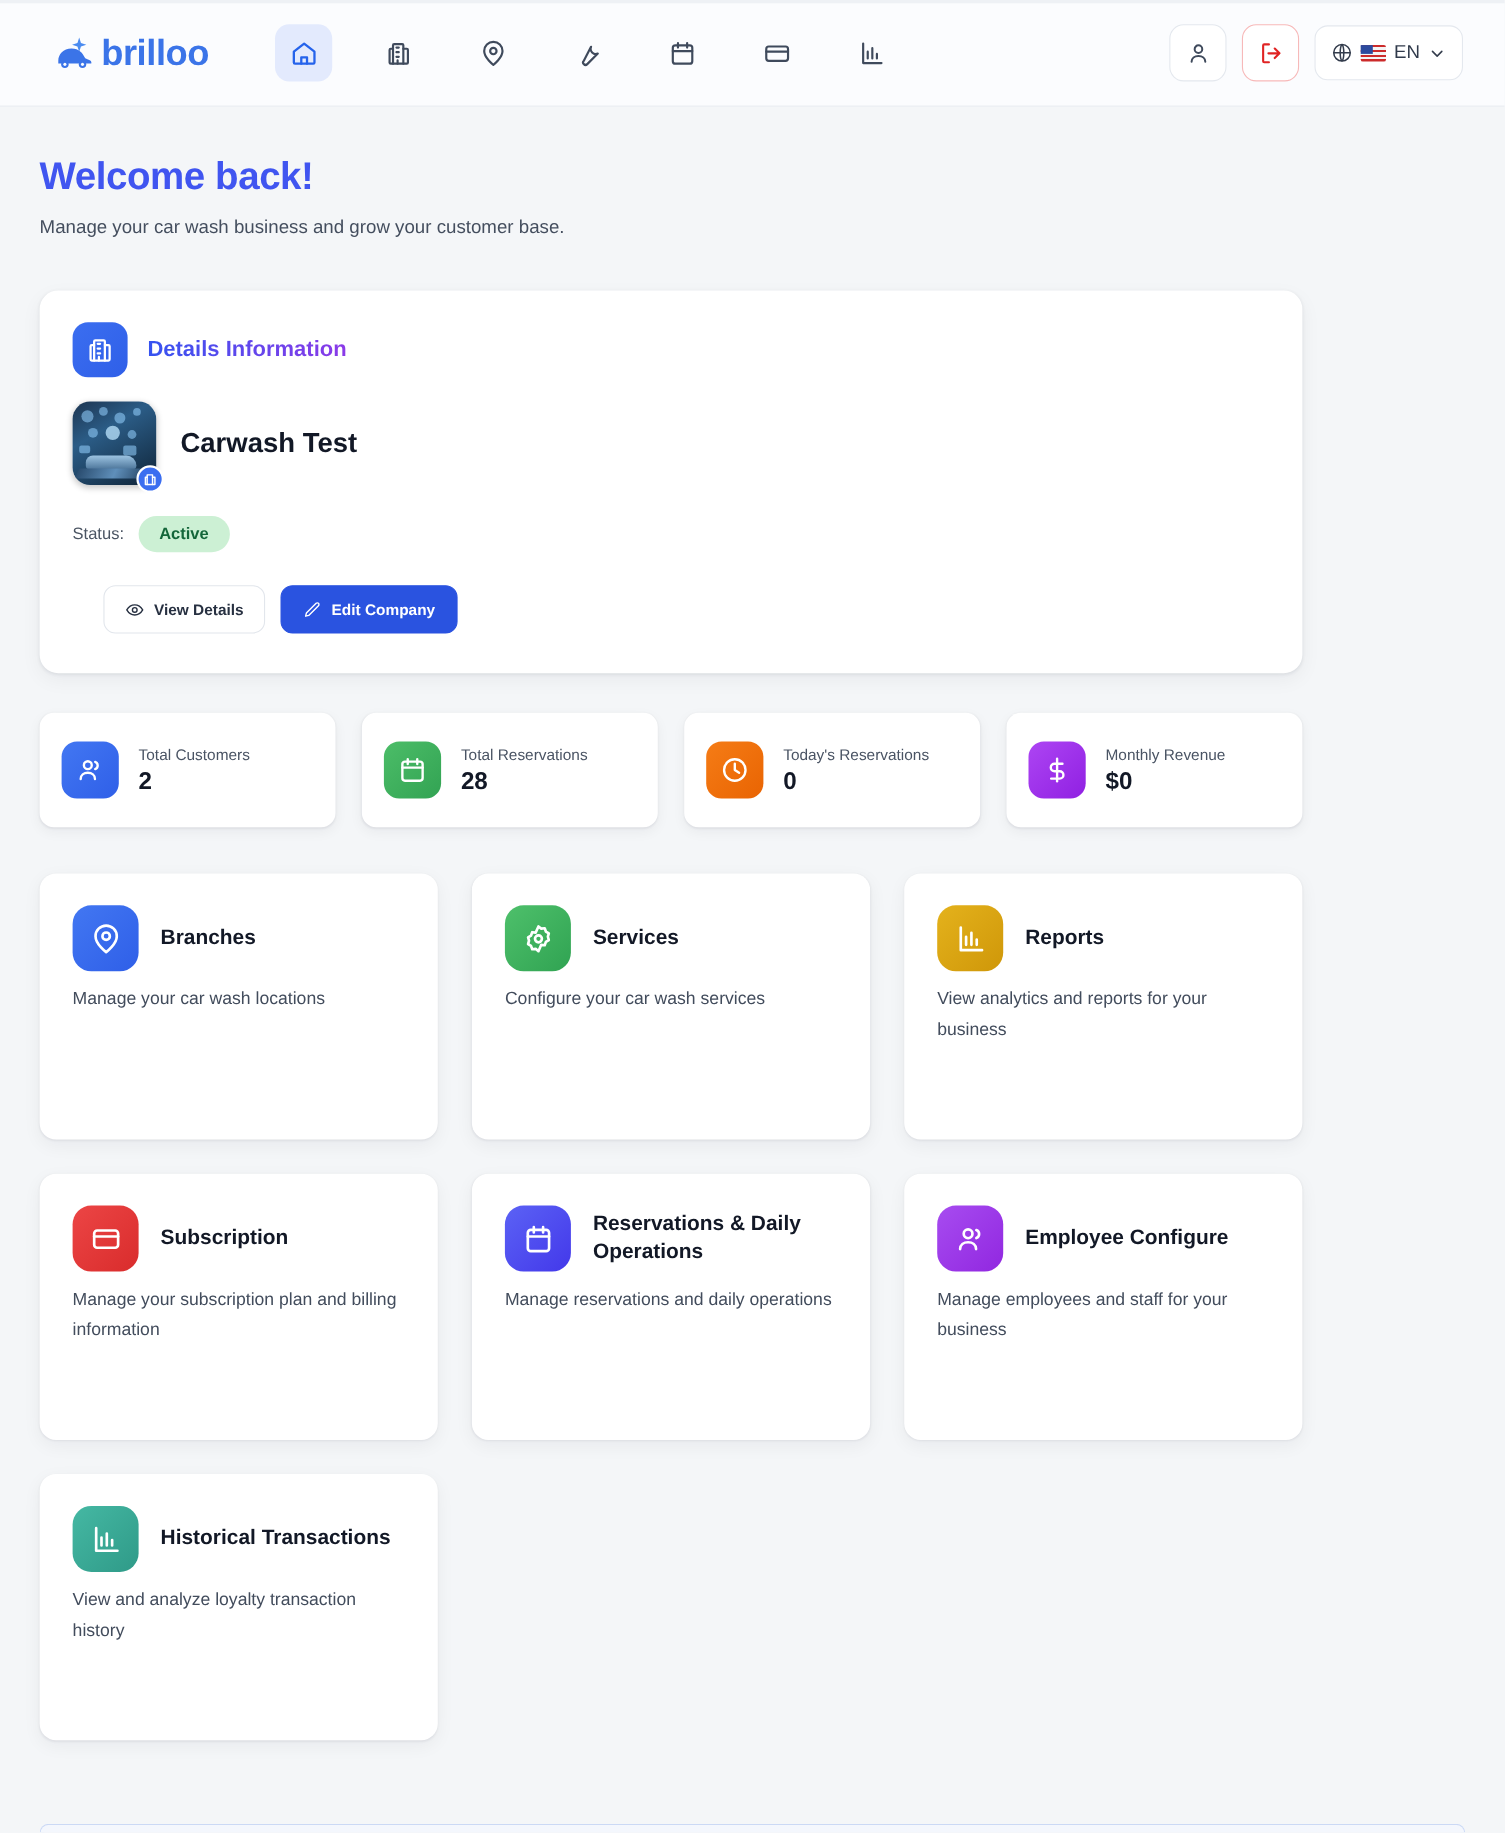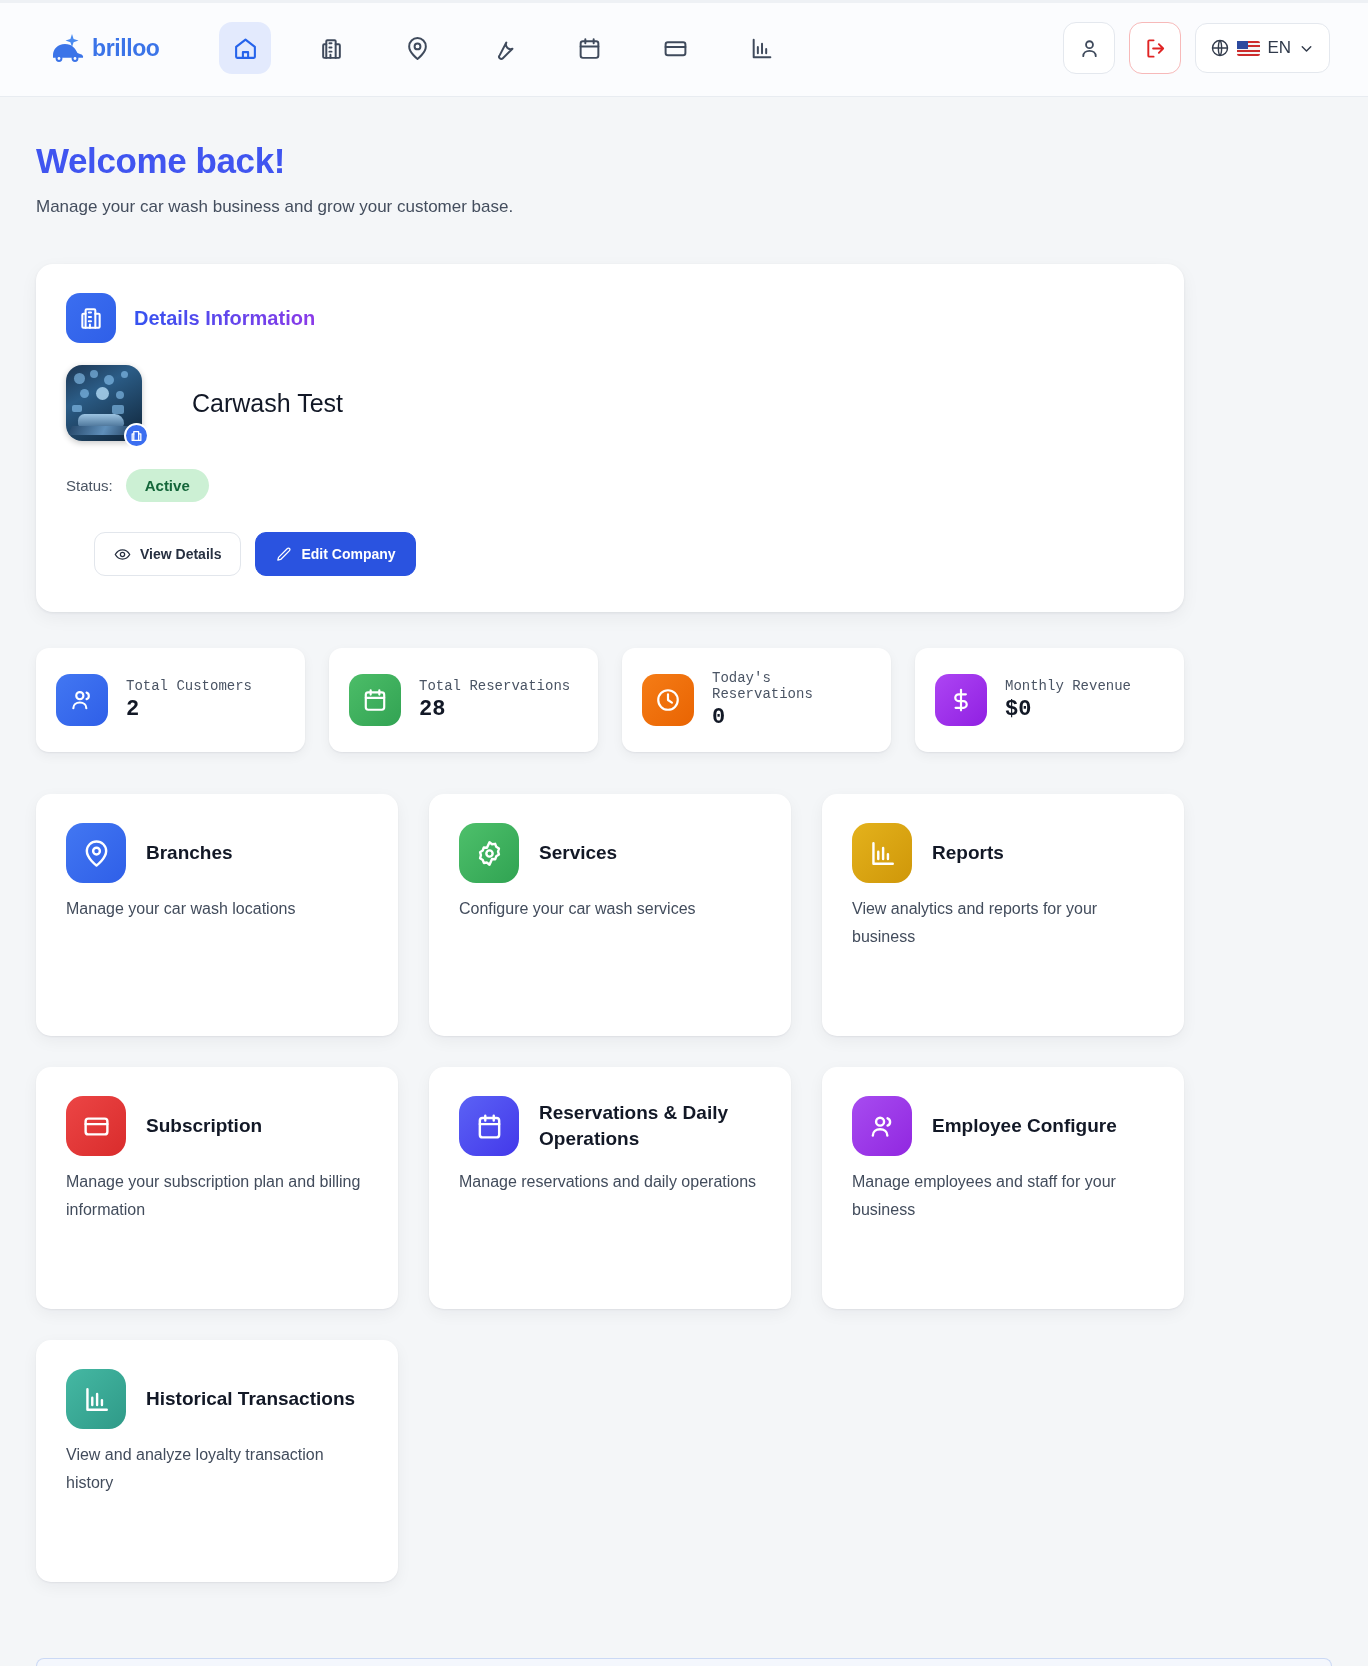--- a/index.html
+++ b/index.html
@@ -29,21 +29,21 @@
   }
 
   .logo {
     display: flex;
     align-items: center;
     gap: 4px;
     margin-right: 60px;
   }
   .logo-mark { width: 40px; height: 32px; position: relative; flex: none; }
   .logo-text {
-    font-size: 23px;
+    font-size: 33px;
     font-weight: bold;
     color: #3b74e8;
     letter-spacing: -0.4px;
   }
 
   .nav-icons { display: flex; align-items: center; gap: 34px; }
   .nav-btn {
     width: 52px; height: 52px;
     border-radius: 13px;
     display: flex; align-items: center; justify-content: center;
@@ -158,42 +158,42 @@
     background: linear-gradient(90deg,#2a4d70,#5f8fba,#1e3a57);
     transform: skewX(-24deg);
   }
   .co-avatar-chip {
     position:absolute; right:-7px; bottom:-7px;
     width: 25px; height: 25px; border-radius: 50%;
     background:#3b6ef0; border: 2px solid #fff;
     display:flex; align-items:center; justify-content:center;
     color:#fff;
   }
-  .co-name { font-size: 25px; font-weight: normal; color:#121826;margin-left:28px; }
+  .co-name { font-size: 25px; font-weight: bold; color:#121826; }
 
   .status-row { display:flex; align-items:center; gap:13px; margin-top: 28px; }
   .status-label { font-size: 15px; color:#4b5563; }
   .badge-active {
     background:#ccf0d4; color:#14663a;
     font-size: 15px; font-weight: bold;
     padding: 8px 19px; border-radius: 999px;
   }
 
   .btn-row { display:flex; gap: 14px; margin-top: 30px; padding-left: 28px; }
   .btn {
     display:flex; align-items:center; gap:9px;
     height: 44px; padding: 0 19px;
     border-radius: 11px; font-size: 14px; font-weight: bold;
     cursor: pointer;
   }
   .btn-ghost { background:#fff; border:1px solid #e2e6ec; color:#273041; }
   .btn-primary { background:#2a53e0; color:#fff; border:1px solid #2a53e0; }
 
   
-  .stats { display:grid; grid-template-columns: repeat(4, 1fr); gap: 24px; margin-top: 36px; font-family: Liberation Mono, monospace; }
+  .stats { display:grid; grid-template-columns: repeat(4, 1fr); gap: 24px; margin-top: 36px; }
   .stat-card {
     background:#fff; border-radius: 13px;
     box-shadow: 0 1px 2px rgba(16,24,40,.06), 0 4px 12px rgba(16,24,40,.05);
     padding: 22px 20px;
     display:flex; align-items:center; gap: 18px;
     min-height: 104px;
   }
   .stat-ico {
     width: 52px; height: 52px; border-radius: 14px;
     display:flex; align-items:center; justify-content:center;

